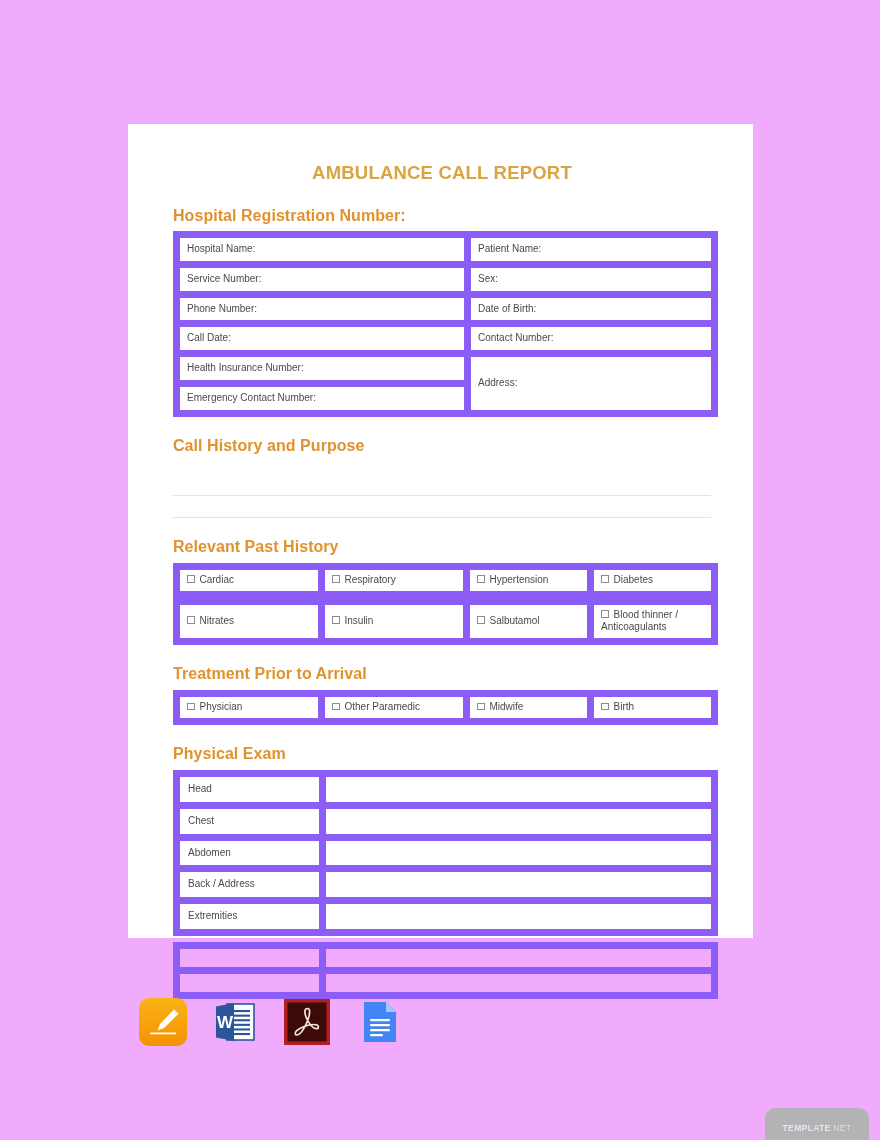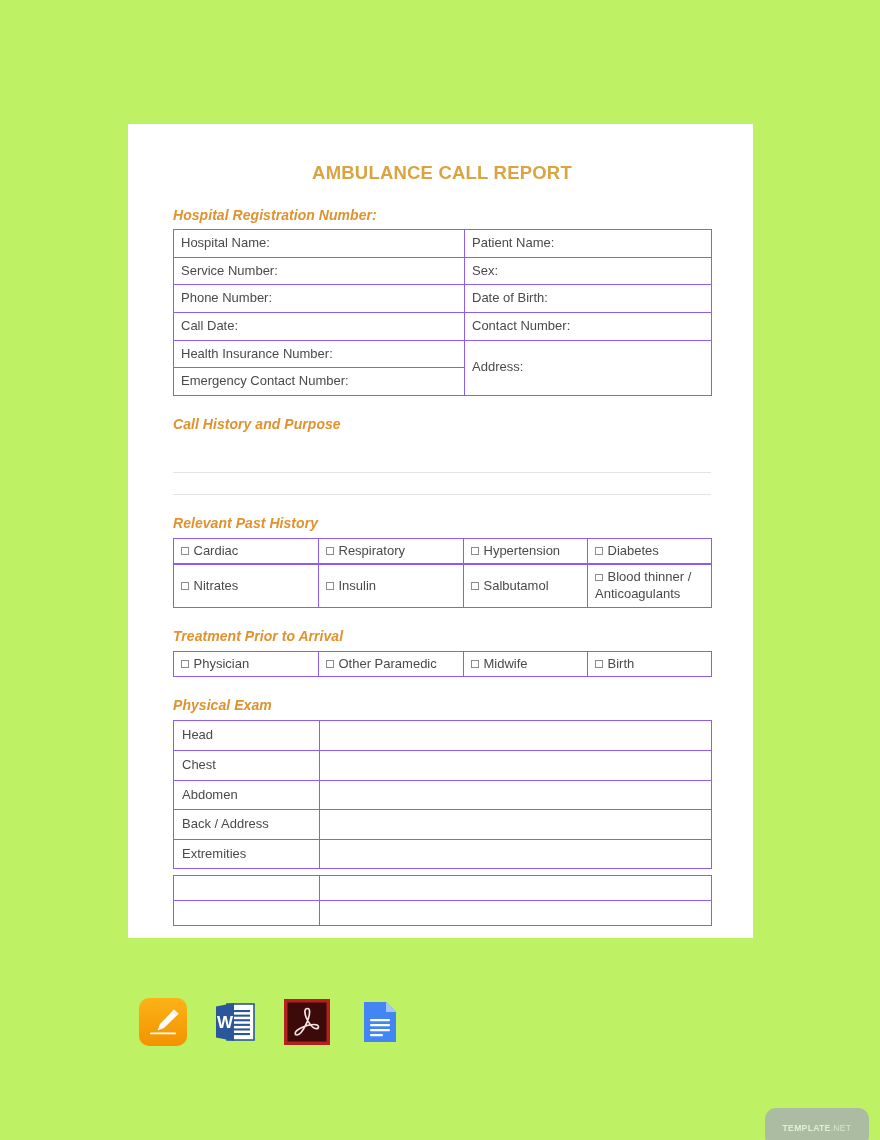--- a/index.html
+++ b/index.html
@@ -7,21 +7,21 @@
   html, body {
     margin: 0; padding: 0;
     width: 880px; height: 1140px;
     background: #e2ebe2;
     font-family: "Liberation Sans", sans-serif;
     overflow: hidden;
   }
   #stage {
     position: relative;
     width: 880px; height: 1140px;
-    background: #bef264;
+    background: #f0abfc;
   }
 
   
   #page {
     position: absolute;
     left: 128px; top: 124px;
     width: 625px; height: 814px;
     background: #ffffff;
   }
   #page-inner {
@@ -39,42 +39,41 @@
     letter-spacing: 0.2px;
     padding-top: 38px;
     padding-bottom: 0;
     margin: 0;
     white-space: nowrap;
   }
 
   
   .sec-head {
     color: #e0922f;
-    font-size: 14px;
+    font-size: 16px;
     font-weight: bold;
     margin: 0;
     padding: 0;
     letter-spacing: 0.05px;
-    font-style: italic;
   }
   .sec-head.pad-top-1  { padding-top: 23px; }
   .sec-head.pad-top-2  { padding-top: 20px; }
   .sec-head.pad-top-3  { padding-top: 18px; }
   .sec-head.pad-bot    { padding-bottom: 7px; }
 
   
   table.grid {
     border-collapse: collapse;
     width: 538px;
     table-layout: fixed;
     margin: 0;
   }
   table.grid td {
-    border: 1px solid #8b5cf6;
-    font-size: 13px;
+    border: 7px solid #8b5cf6;
+    font-size: 10px;
     color: #4a4a4a;
     padding: 5px 7px;
     vertical-align: middle;
     line-height: 1.28;
     height: 21px;
   }
 
   
   #info-table { margin-top: 6px; }
   #info-table td { height: 21.5px; }

